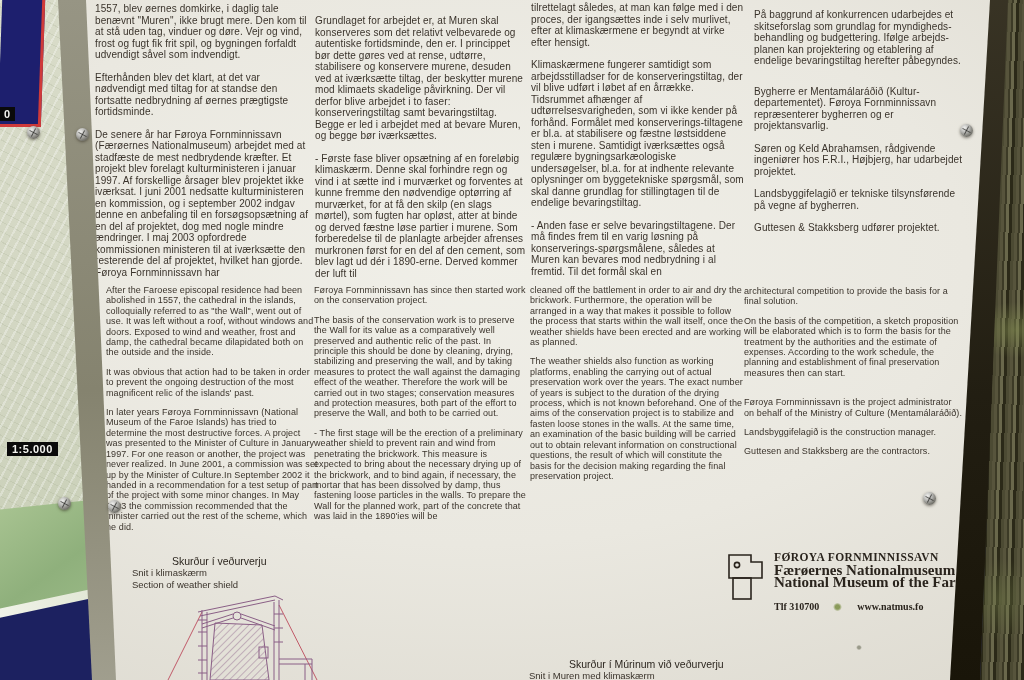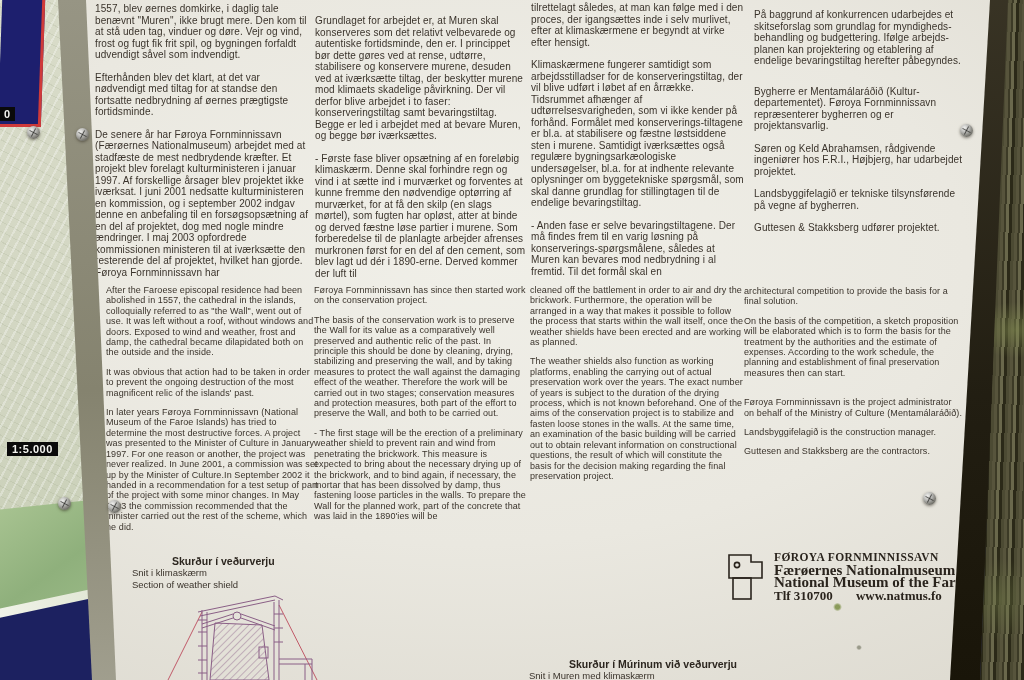--- a/index.html
+++ b/index.html
@@ -68,31 +68,31 @@
   #da4{left:754px;top:9px;width:212px;}
   .heading{position:absolute;left:108px;top:255px;font-size:23px;font-weight:bold;
     color:#241f18;letter-spacing:-.2px;}
   #en1{left:106px;top:285px;width:212px;}
   #en2{left:314px;top:285px;width:212px;}
   #en3{left:530px;top:285px;width:215px;}
   #en4{left:744px;top:286px;width:220px;}
 
   
   .caption{position:absolute;color:#3a332b;font-size:9.5px;line-height:12px;}
-  .caption .b{font-weight:bold;font-size:10.5px;color:#2c261f;padding-left:40px;}
+  .caption .b{font-weight:normal;font-size:10.5px;color:#2c261f;padding-left:40px;}
   #cap1{left:132px;top:555px;}
   #cap2{left:529px;top:658px;}
 
   
   .logo{position:absolute;left:726px;top:551px;display:flex;color:#2a241d;}
   .logo-sym{width:40px;height:52px;margin-right:8px;}
   .logo-text{font-family:"Liberation Serif","DejaVu Serif",serif;font-weight:bold;}
   .logo-text .l1{font-size:11.5px;letter-spacing:.4px;line-height:13px;}
   .logo-text .l2,.logo-text .l3{font-size:15px;line-height:12px;}
-  .logo-contact{margin-top:0;font-size:13px;display:flex;gap:23px;}
+  .logo-contact{margin-top:13px;font-size:10px;display:flex;gap:38px;}
 
   
   .drawing{position:absolute;left:165px;top:588px;width:160px;height:92px;}
 </style>
 </head>
 <body>
 
 <div class="layer map-sign">
   <div class="map-marble"></div>
   <div class="map-navy"></div>

